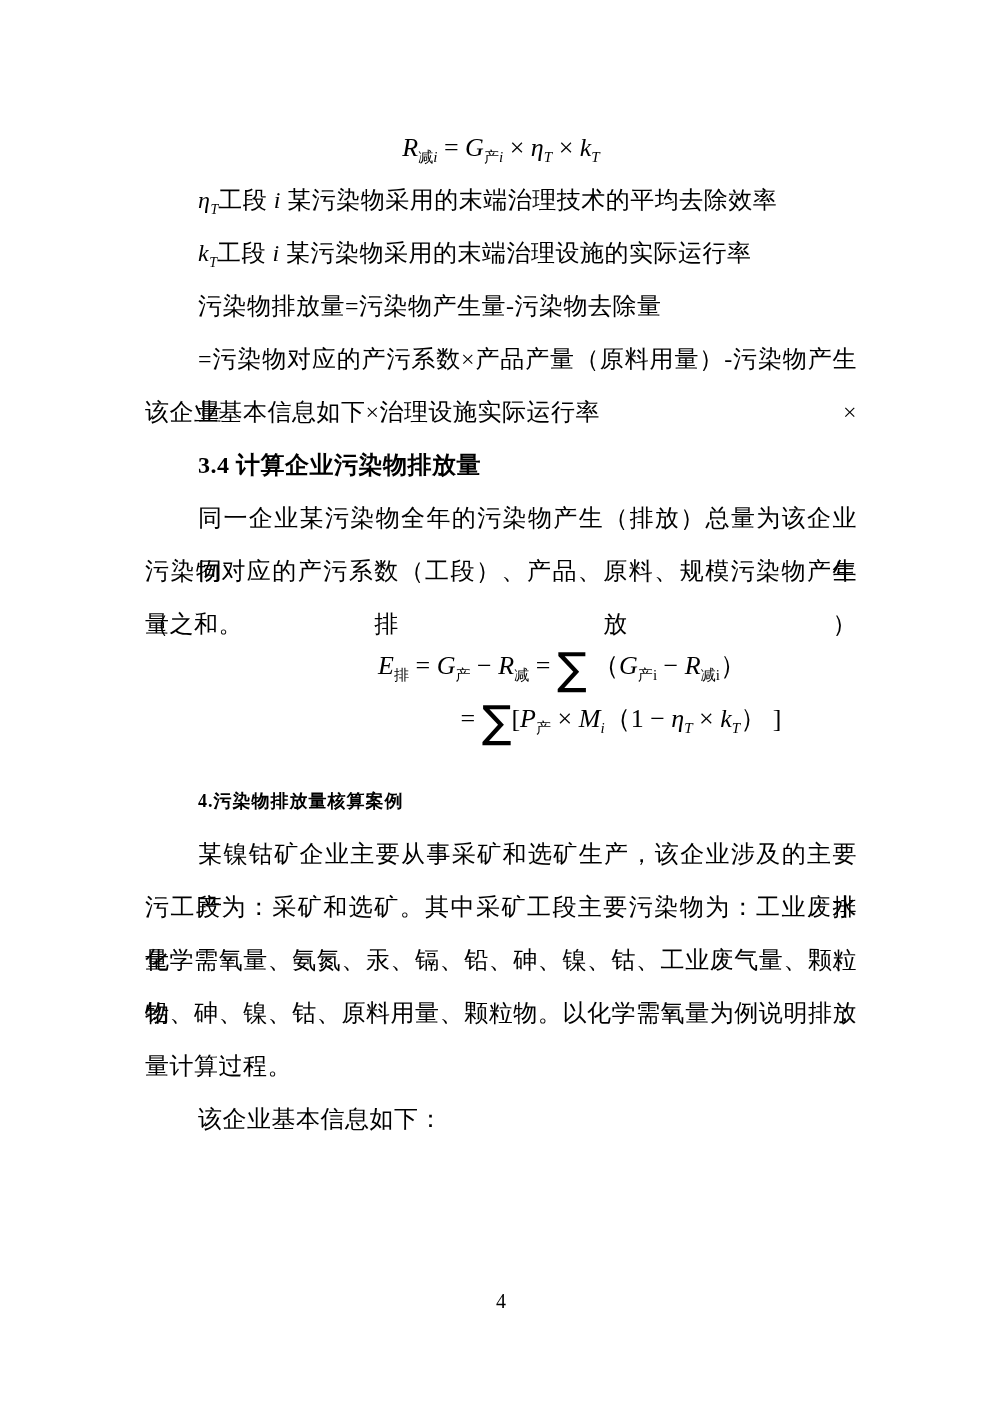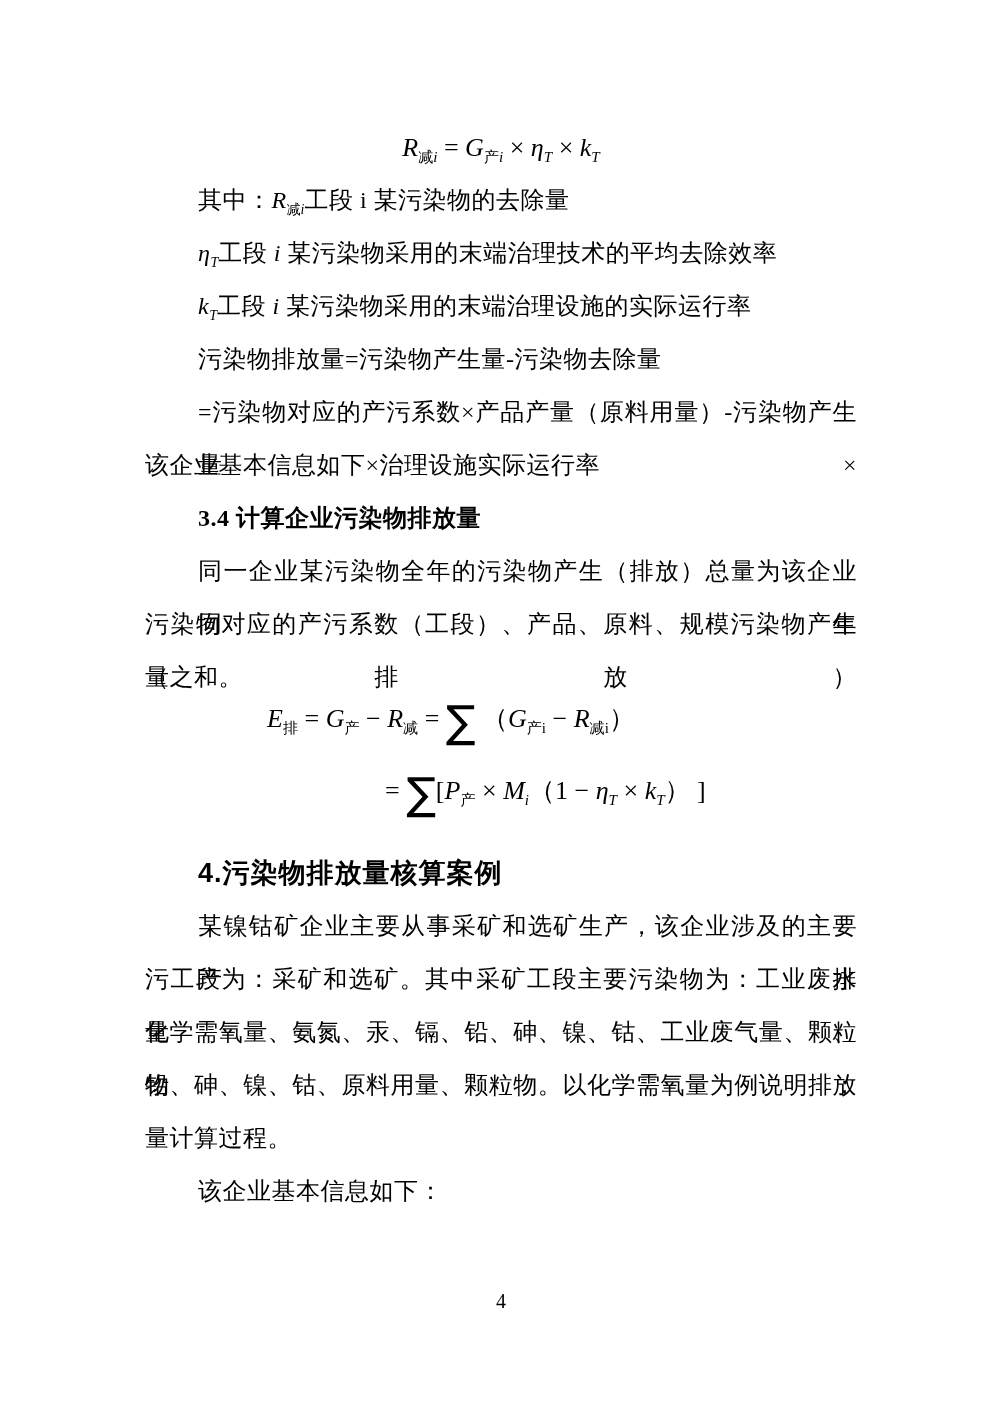--- a/index.html
+++ b/index.html
@@ -11,27 +11,27 @@
   }
   .doc{position:absolute;left:145px;top:0;width:712px;}
   .ln{
     font-size:24px;line-height:53px;height:53px;
     letter-spacing:0.5px;
   }
   .f{text-align:justify;text-align-last:justify;}
   .ind{padding-left:53px;box-sizing:border-box;}
   .h{font-weight:bold;}
   .hx{
-    font-family:Liberation Sans, sans-serif;
-    font-weight:bold;font-size:27px;letter-spacing:1px;
+    font-family:Liberation Serif, serif;
+    font-weight:bold;font-size:18px;letter-spacing:1px;
   }
-  .fml{font-size:26px;letter-spacing:0;}
-  .fml-center{text-align:center;}
+  .fml{font-size:26px;letter-spacing:0;text-align:center;}
+  .fml-center{}
   #e1{padding-left:122px;margin-top:-12px;}
-  #e2{padding-left:240px;margin-top:19px;}
+  #e2{padding-left:240px;}
   #h4{margin-top:30px;}
   .mi{font-family:"Liberation Serif",serif;font-style:italic;}
   .mr{font-family:"Liberation Serif",serif;}
   .mtxt{font-family:"Liberation Serif","DejaVu Sans",serif;}
   sub.msub{font-size:0.58em;line-height:0;letter-spacing:0;}
   .msum{
     font-family:"DejaVu Sans","Liberation Serif",serif;
     font-size:44px;line-height:26px;vertical-align:-10px;font-weight:500;
   }
   .pagenum{
@@ -39,21 +39,20 @@
     text-align:center;font-size:20px;line-height:26px;
   }
 </style>
 </head>
 <body>
 
 <div class="doc">
 
   <div class="ln fml fml-center" style="margin-top:121px;"><span class="mi">R</span><sub class="msub"><span class="mc">减</span><span class="mi">i</span></sub><span class="mr"> = </span><span class="mi">G</span><sub class="msub"><span class="mc">产</span><span class="mi">i</span></sub><span class="mr"> × </span><span class="mi">η</span><sub class="msub"><span class="mi">T</span></sub><span class="mr"> × </span><span class="mi">k</span><sub class="msub"><span class="mi">T</span></sub></div>
 
-  <div class="ln ind"><span class="mtxt">其中：</span><span class="mi">R</span><sub class="msub"><span class="mc">减</span><span class="mi">i</span></sub><span class="mtxt">工段 i 某污染物的去除量</span></div>
 
   <div class="ln ind"><span class="mi">η</span><sub class="msub"><span class="mi">T</span></sub><span class="mtxt">工段 </span><span class="mi">i</span><span class="mtxt"> 某污染物采用的末端治理技术的平均去除效率</span></div>
 
   <div class="ln ind"><span class="mi">k</span><sub class="msub"><span class="mi">T</span></sub><span class="mtxt">工段 </span><span class="mi">i</span><span class="mtxt"> 某污染物采用的末端治理设施的实际运行率</span></div>
 
 
   <div class="ln ind">污染物排放量=污染物产生量-污染物去除量</div>
 
   <div class="ln ind f">=污染物对应的产污系数×产品产量（原料用量）-污染物产生量×</div>
 

